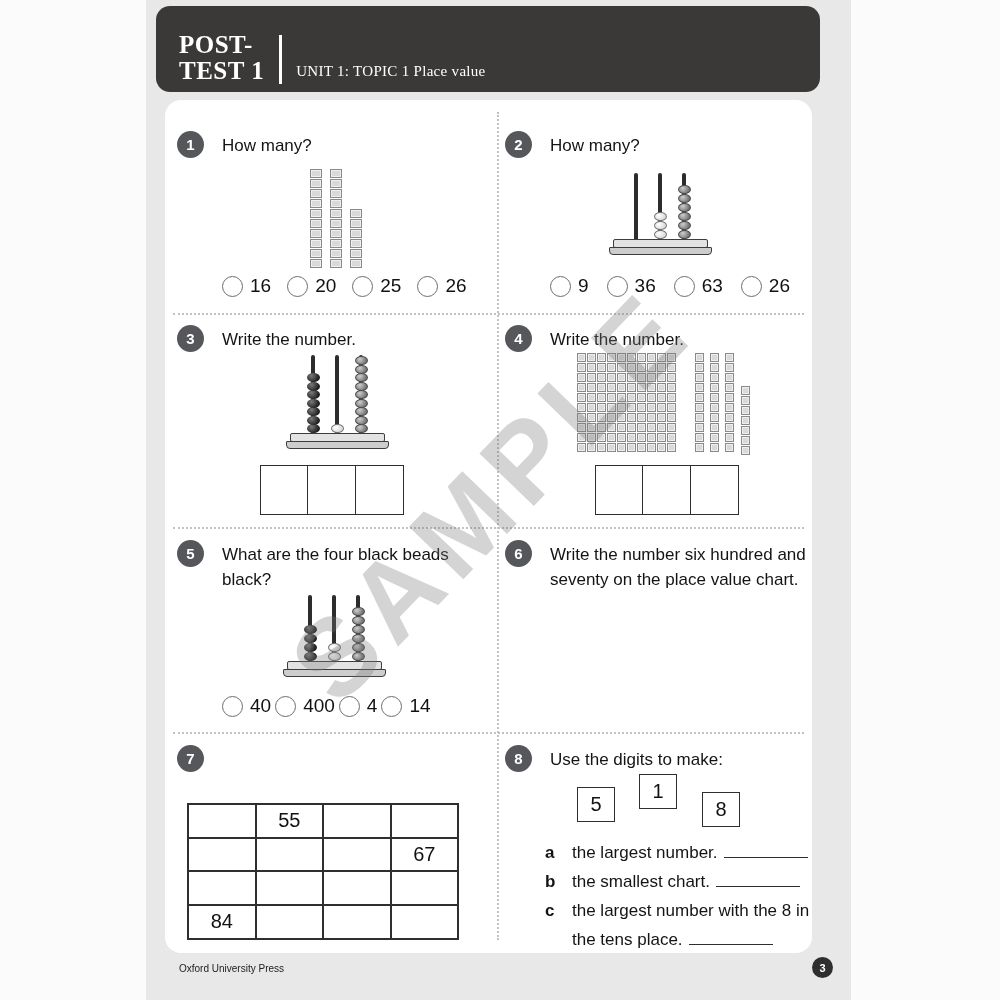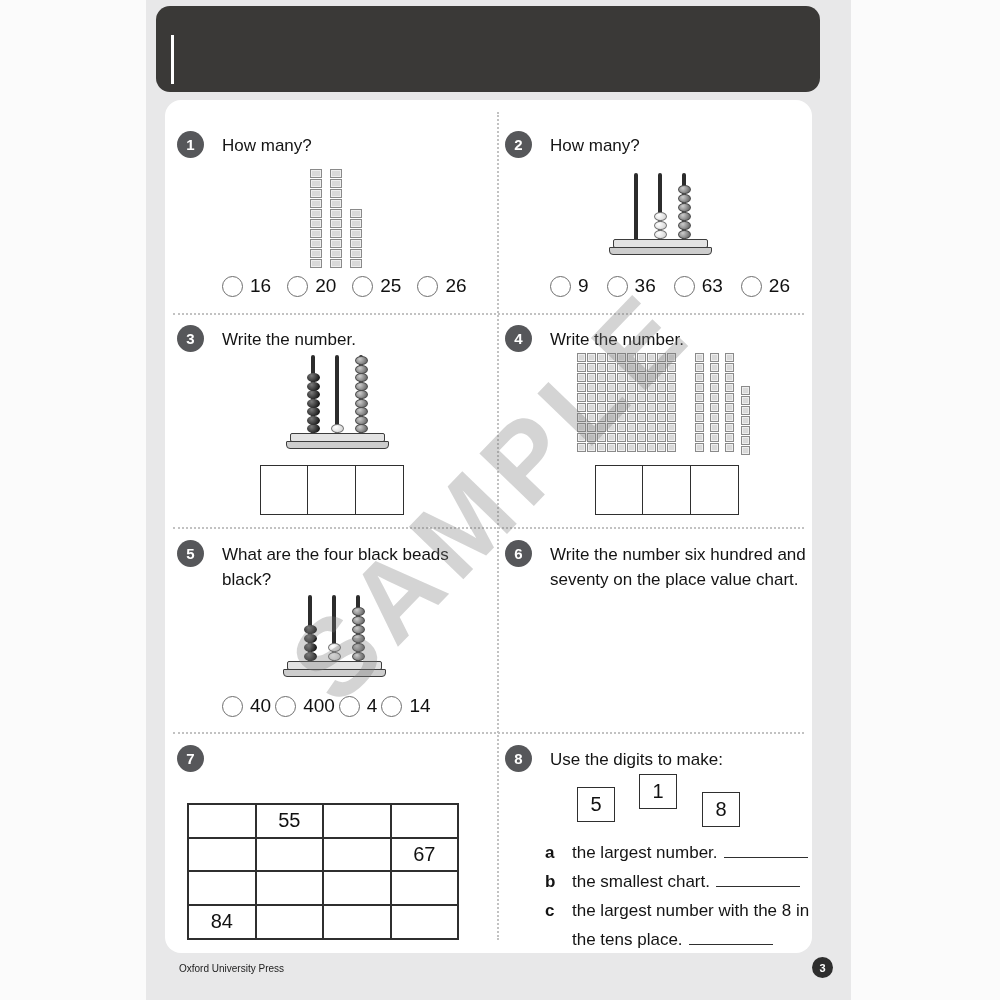--- a/index.html
+++ b/index.html
@@ -106,21 +106,23 @@
   .page-badge{position:absolute;left:812px;top:957px;width:21px;height:21px;border-radius:50%;
               background:#2e2e2e;color:#fff;font-size:11px;font-weight:bold;display:flex;
               align-items:center;justify-content:center;z-index:5;}
 </style>
 </head>
 <body>
 
 <div class="paper"></div>
 
 <div class="header">
+  <div class="header-title"><span>POST-</span><br><span>TEST 1</span></div>
   <div class="header-divider"></div>
+  <div class="header-subtitle">UNIT 1: TOPIC 1 Place value</div>
 </div>
 
 <div class="card">
   <div class="vdiv"></div>
   <div class="hdiv" style="top:213px"></div>
   <div class="hdiv" style="top:427px"></div>
   <div class="hdiv" style="top:632px"></div>
 
   <div class="cell" style="left:0;top:0;width:332px;height:213px">
     <div class="qnum" style="left:12px;top:31px">1</div>

